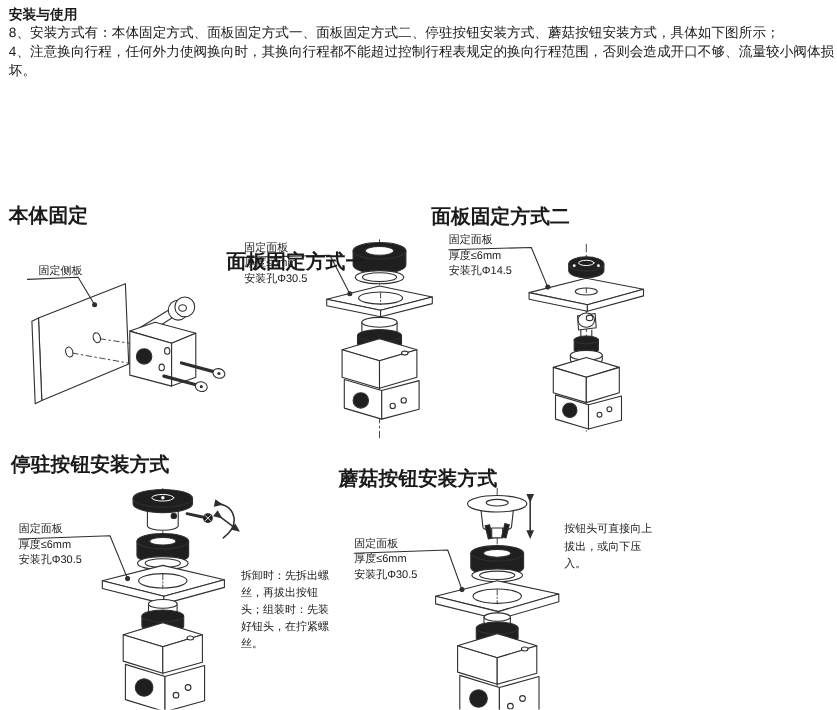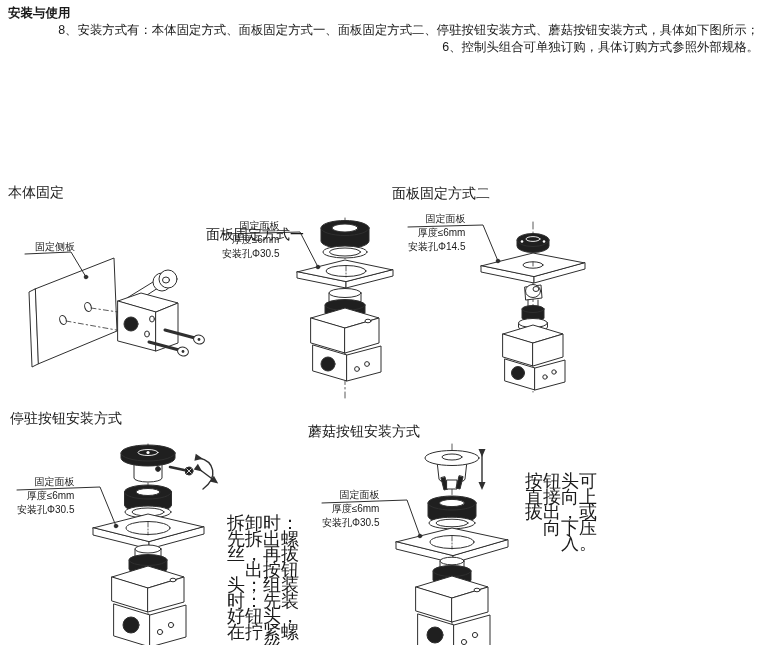--- a/index.html
+++ b/index.html
@@ -1,26 +1,26 @@
 <!DOCTYPE html>
 <html><head>
 <meta charset="utf-8">
 <style>
   html,body{margin:0;padding:0;}
   body{
     width:761px;height:645px;position:relative;overflow:hidden;
     background:#ffffff;color:#1a1a1a;
     font-family:"Liberation Sans","DejaVu Sans",sans-serif;
   }
-  .abs{position:absolute;text-align:right;}
+  .abs{position:absolute;}
   .doc-title{left:8px;top:5px;font-size:12.5px;font-weight:bold;}
   .notes{left:8px;top:22px;width:751px;font-size:12.4px;line-height:17px;}
-  .sec-heading{font-size:14px;font-weight:normal;white-space:nowrap;}
+  .sec-heading{font-size:18px;font-weight:bold;white-space:nowrap;}
   .lbl{font-size:10px;line-height:14px;white-space:nowrap;}
-  .note-block{font-size:18px;line-height:15.5px;}
+  .note-block{font-size:10px;line-height:15.5px;}
   #art{position:absolute;left:0;top:0;z-index:0;pointer-events:none;}
   .txt{z-index:2;}
 </style>
 </head>
 <body>
 
 <svg id="art" width="761" height="645" viewBox="0 0 761 645">
   <defs>
     <marker id="arw" markerWidth="9" markerHeight="9" refX="4.5" refY="4.5" orient="auto" markerUnits="userSpaceOnUse">
       <path d="M0.5,1 L8.5,4.5 L0.5,8 Z" fill="#2f2f2f"></path>
@@ -233,21 +233,21 @@
       <polyline points="322,503 407,500 420,536"></polyline>
       <circle cx="420" cy="536" r="1.8" fill="#2f2f2f"></circle>
     </g>
   </g>
 </svg>
 
 <div class="abs txt doc-title">安装与使用</div>
 
 <div class="abs txt notes">
   <div>8、安装方式有：本体固定方式、面板固定方式一、面板固定方式二、停驻按钮安装方式、蘑菇按钮安装方式，具体如下图所示；</div>
-  <div>6、控制头组合可单独订购，具体订购方式参照外部规格。</div>
+  <div>4、注意换向行程，任何外力使阀换向时，其换向行程都不能超过控制行程表规定的换向行程范围，否则会造成开口不够、流量较小阀体损坏。</div>
 </div>
 
 <div class="abs txt sec-heading" style="left:8px;top:184px;">本体固定</div>
 <div class="abs txt sec-heading" style="left:206px;top:186px;margin-top:40px;">面板固定方式一</div>
 <div class="abs txt sec-heading" style="left:392px;top:185px;">面板固定方式二</div>
 <div class="abs txt sec-heading" style="left:10px;top:410px;">停驻按钮安装方式</div>
 <div class="abs txt sec-heading" style="left:308px;top:388px;margin-top:35px;">蘑菇按钮安装方式</div>
 
 <div class="abs txt lbl" style="left:25px;top:240px;margin-left:10px;">
   <div>固定侧板</div>

